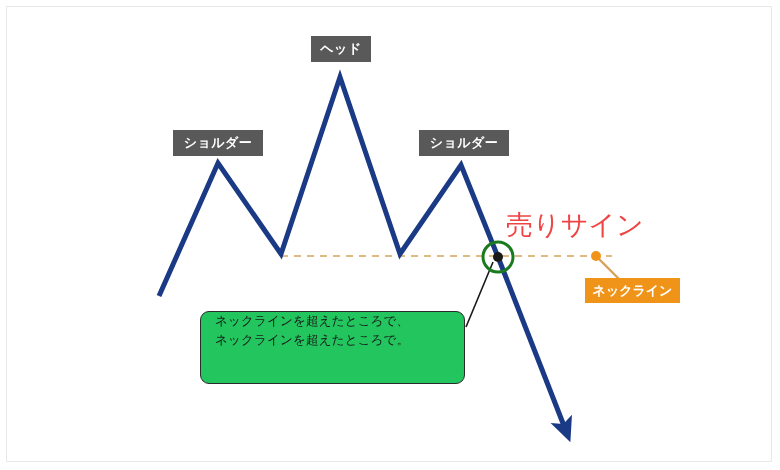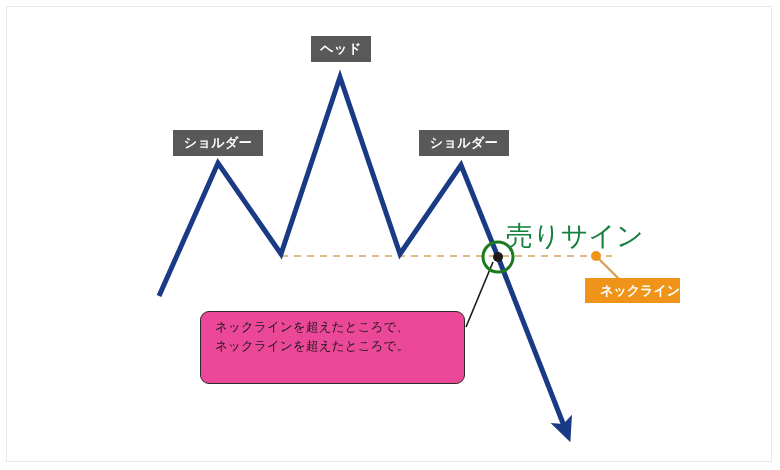--- a/index.html
+++ b/index.html
@@ -54,56 +54,55 @@
   #chip-shoulder-l  { left: 173px; top: 130px; width: 90px;  height: 26px; }
   #chip-shoulder-r  { left: 419px; top: 130px; width: 90px;  height: 26px; }
 
   
   #sell-signal-label {
     position: absolute;
     left: 506px;
     top: 207px;
     font-size: 27px;
     font-weight: normal;
-    color: #15803d;
+    color: #ef4444;
     white-space: nowrap;
     letter-spacing: 0px;
-    margin-top: 11px;
   }
 
   
   #neckline-chip {
     position: absolute;
     left: 585px;
     top: 278px;
     width: 95px;
     height: 25px;
     background: #f09419;
     color: #ffffff;
     font-weight: bold;
     font-size: 13px;
     display: flex;
     align-items: center;
-    justify-content: flex-end;
+    justify-content: center;
     white-space: nowrap;
     box-sizing: border-box;
   }
 
   
   #callout-box {
     position: absolute;
     left: 200px;
     top: 311px;
     width: 265px;
     height: 73px;
-    background: #ec4899;
+    background: #22c55e;
     border: 1.6px solid #2b2b2b;
     border-radius: 9px;
     box-sizing: border-box;
-    padding: 6px 0 0 14px;
+    padding: 0 0 0 14px;
   }
   #callout-box .line {
     display: block;
     font-size: 12.5px;
     line-height: 19px;
     color: #1a1a1a;
     white-space: nowrap;
     letter-spacing: 0.2px;
   }
 </style>

